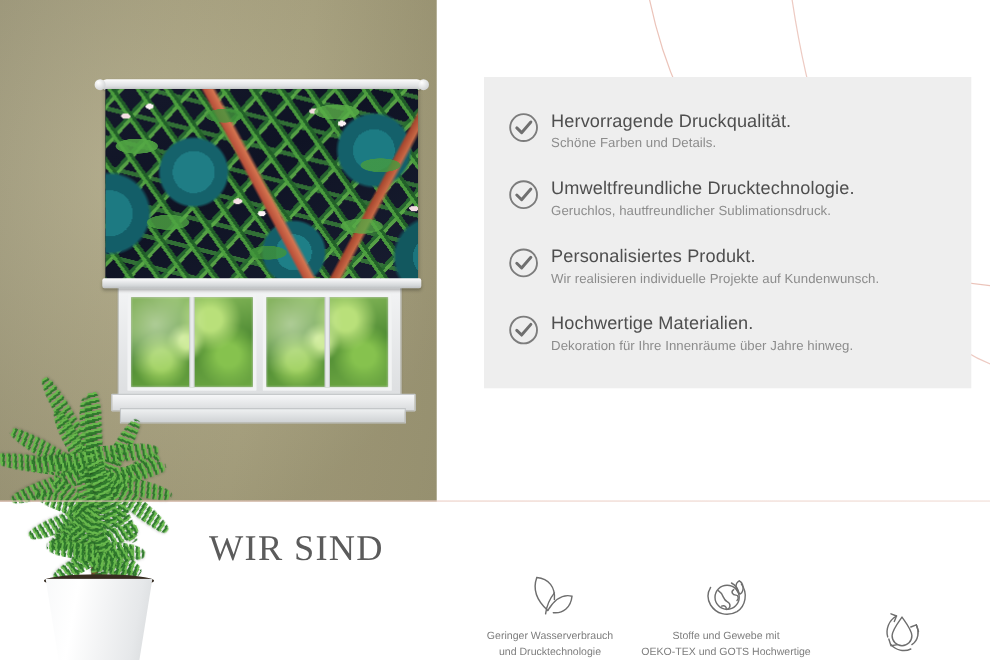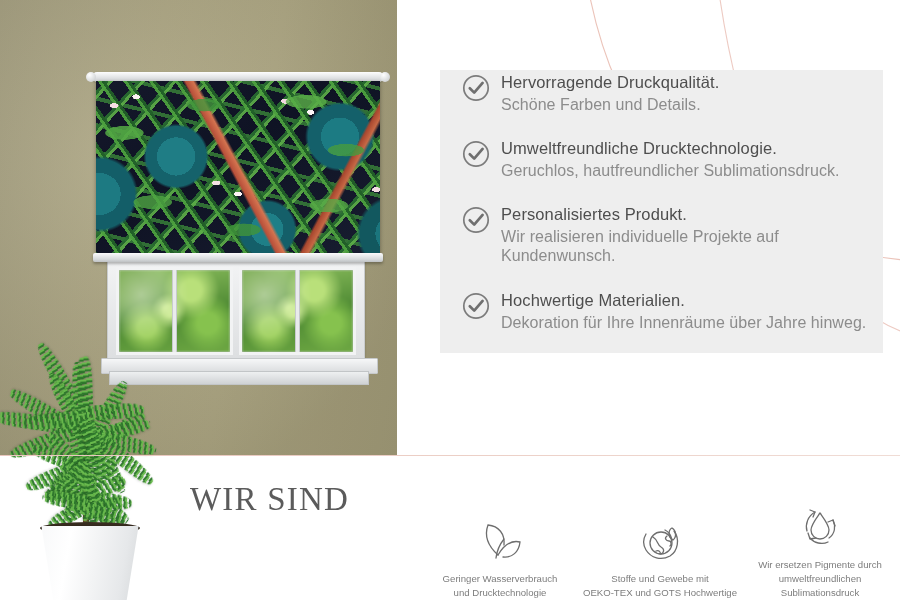--- a/index.html
+++ b/index.html
@@ -102,26 +102,26 @@
   .frond{position:absolute;transform-origin:0 50%;height:15px;
         background:repeating-linear-gradient(80deg,
             rgba(46,120,44,.97) 0 2px, rgba(104,186,76,.97) 2px 4px, transparent 4px 5.5px);
         border-radius:0 40% 40% 0;filter:drop-shadow(0 1px 1px rgba(0,0,0,.18));}
 
   
   .arcs{position:absolute;left:0;top:0;width:900px;height:600px;pointer-events:none;}
 
   
   .panel{position:absolute;left:440px;top:70px;width:443px;height:283px;background:#eeeeee;}
-  .feat-list{position:absolute;left:462px;top:72px;width:420px;}
+  .feat-list{position:absolute;left:462px;top:100px;width:420px;}
   .feat{display:flex;align-items:flex-start;gap:11px;margin-bottom:24px;}
   .chk{flex:0 0 auto;width:28px;height:28px;margin-top:2px;}
   .feat-txt{padding-top:1px;}
   .feat-title{font-size:16.5px;color:#4e4e4e;letter-spacing:.1px;line-height:1.15;font-weight:400;}
-  .feat-sub{font-size:16px;color:#8c8c8c;margin-top:3px;line-height:1.2;letter-spacing:.05px;}
+  .feat-sub{font-size:12px;color:#8c8c8c;margin-top:3px;line-height:1.2;letter-spacing:.05px;}
 
   
   .divider{position:absolute;left:0;top:455px;width:900px;height:1px;
         background:linear-gradient(90deg,#e9c6bd 0%,#eccfc6 50%,#f0dcd5 100%);}
 
   
   .eco-head{position:absolute;left:190px;top:478px;width:260px;
         font-family:"Liberation Serif",serif;font-size:33px;color:#5b5b5b;
         letter-spacing:1.2px;line-height:1.32;}
   .eco-items{position:absolute;left:420px;top:470px;width:480px;height:130px;display:flex;align-items:flex-end;}
@@ -319,22 +319,17 @@
             <path d="M26 13 C31 20 35 25 35 30 C35 35 31 39 26 39 C21 39 17 35 17 30 C17 25 21 20 26 13 Z"></path>
             <path d="M13 31 C11 24 14 16 21 12"></path>
             <path d="M16 10 L21 12 L19 17"></path>
             <path d="M39 20 C42 26 41 34 35 38"></path>
             <path d="M41 26 L39 20 L34 22"></path>
             <path d="M16 38 C20 43 28 45 34 42"></path>
             <path d="M14 33 L16 39 L22 38"></path>
           </g>
         </svg>
       </div>
-      <div class="eco-cap">
-        <div>Wir ersetzen Pigmente durch</div>
-        <div>umweltfreundlichen</div>
-        <div>Sublimationsdruck</div>
-      </div>
     </div>
 
   </div>
 
 </div>
 
 </body></html>

